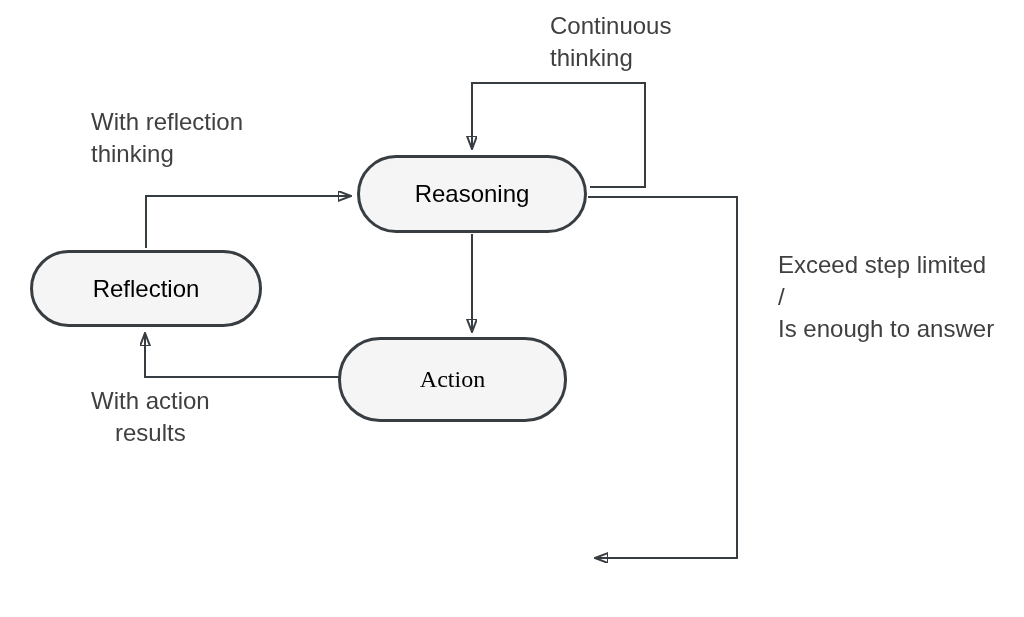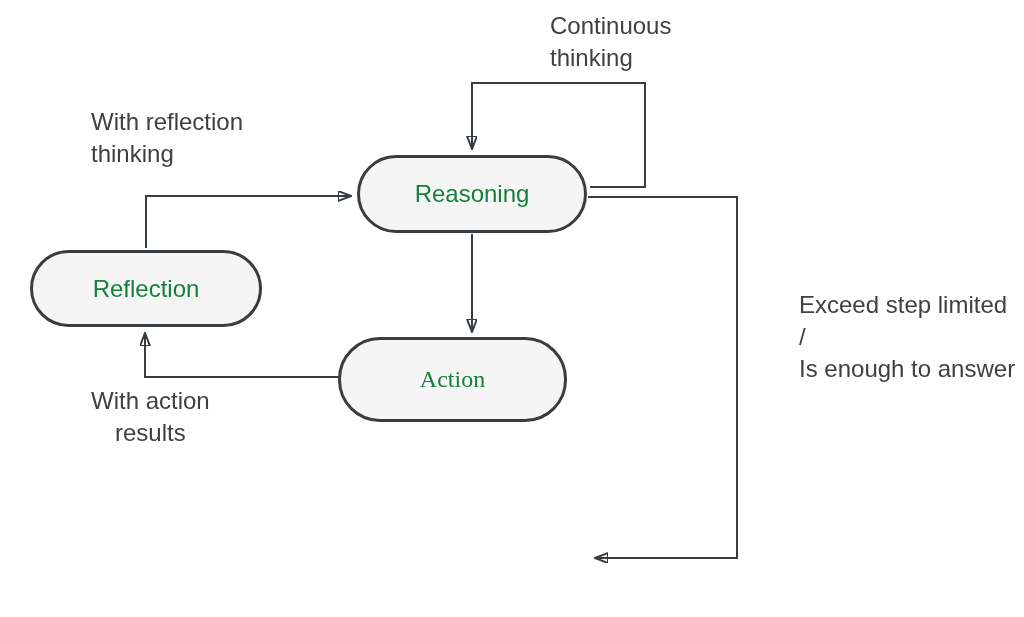--- a/index.html
+++ b/index.html
@@ -30,38 +30,38 @@
   .node {
     position: absolute;
     box-sizing: border-box;
     background: #f5f5f5;
     border: 3px solid #383d42;
     border-radius: 42px;
     display: flex;
     align-items: center;
     justify-content: center;
     font-size: 24px;
-    color: #15803d;
+    color: #000000;
   }
   .node-reasoning  { left: 357px; top: 155px; width: 230px; height: 78px; }
   .node-reflection { left: 30px;  top: 250px; width: 232px; height: 77px; text-align: center; }
   .node-action     { left: 338px; top: 337px; width: 229px; height: 85px; font-family: Liberation Serif, serif; }
   .node-answer     { left: 357px; top: 518px; width: 231px; height: 80px; }
   .edge-label {
     position: absolute;
     font-size: 24px;
     line-height: 32px;
     color: #404040;
     white-space: pre-line;
   }
   .label-continuous { left: 550px; top: 10px;  }
   .label-reflection { left: 91px;  top: 106px; }
   .label-decided    { left: 509px; top: 251px; }
   .label-action     { left: 91px;  top: 385px; text-align: center; }
-  .label-exceed     { left: 799px; top: 249px; margin-top: 40px; }
+  .label-exceed     { left: 778px; top: 249px; }
 </style>
 </head>
 <body>
 
 <div class="canvas">
 
   <svg class="edge-layer" viewBox="0 0 1024 617" xmlns="http://www.w3.org/2000/svg">
     <defs>
       <marker id="arrow" markerUnits="userSpaceOnUse" markerWidth="14" markerHeight="12" refX="12" refY="5" orient="auto">
         <path d="M0,0 L13,5 L0,10 Z" fill="#383d42" stroke="none"></path>

